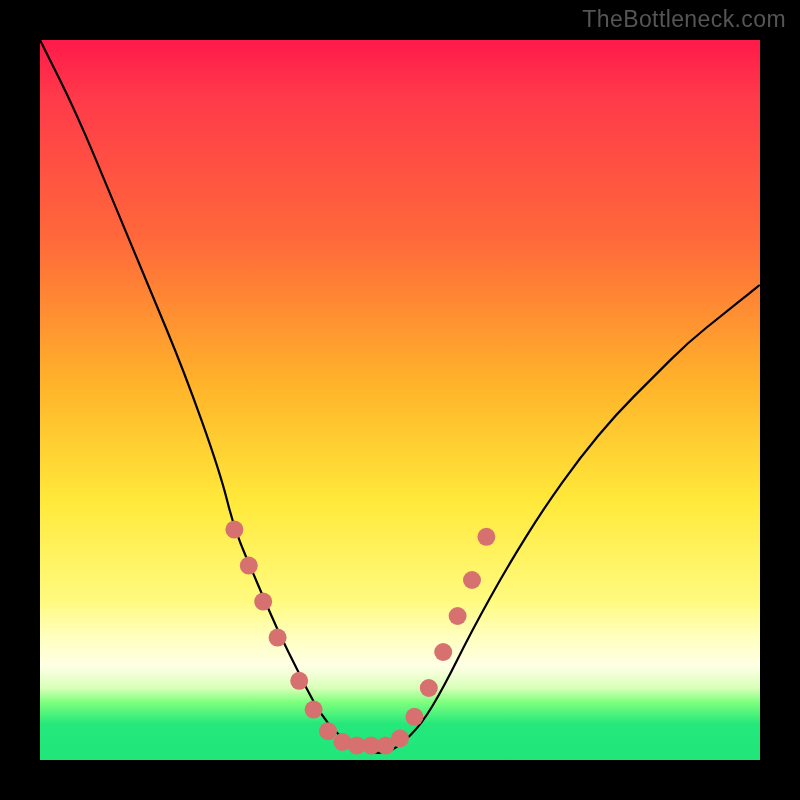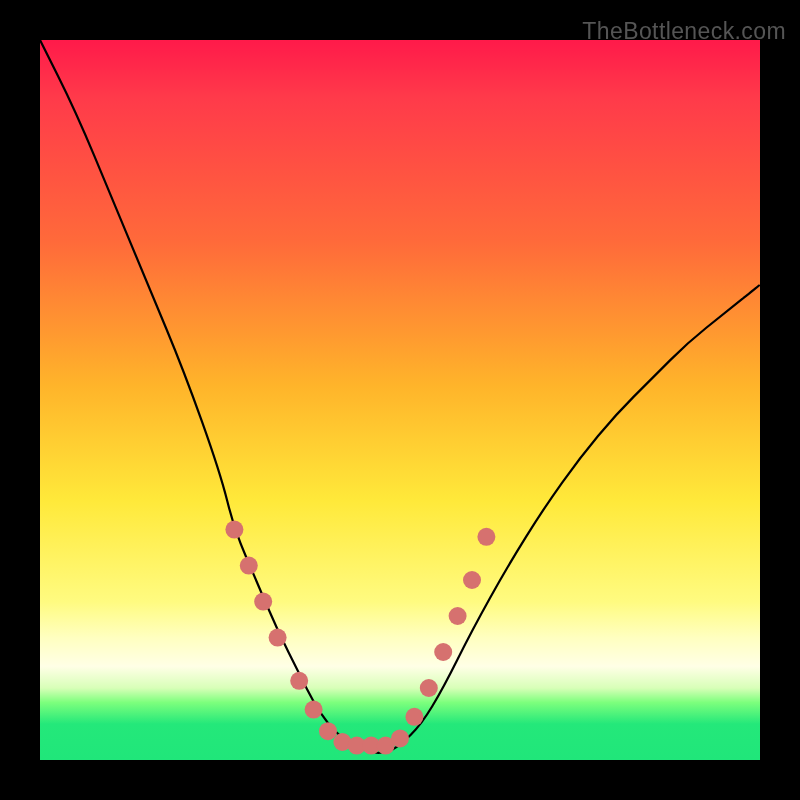--- a/index.html
+++ b/index.html
@@ -42,21 +42,21 @@
   }
   svg.overlay {
     position: absolute;
     left: 0;
     top: 0;
     width: 720px;
     height: 720px;
   }
   .watermark {
     position: absolute;
-    top: 18px;
+    top: 6px;
     right: 14px;
     color: #555;
     font-size: 23px;
     font-weight: 500;
     letter-spacing: 0.4px;
     user-select: none;
   }
 </style>
 </head>
 <body>

